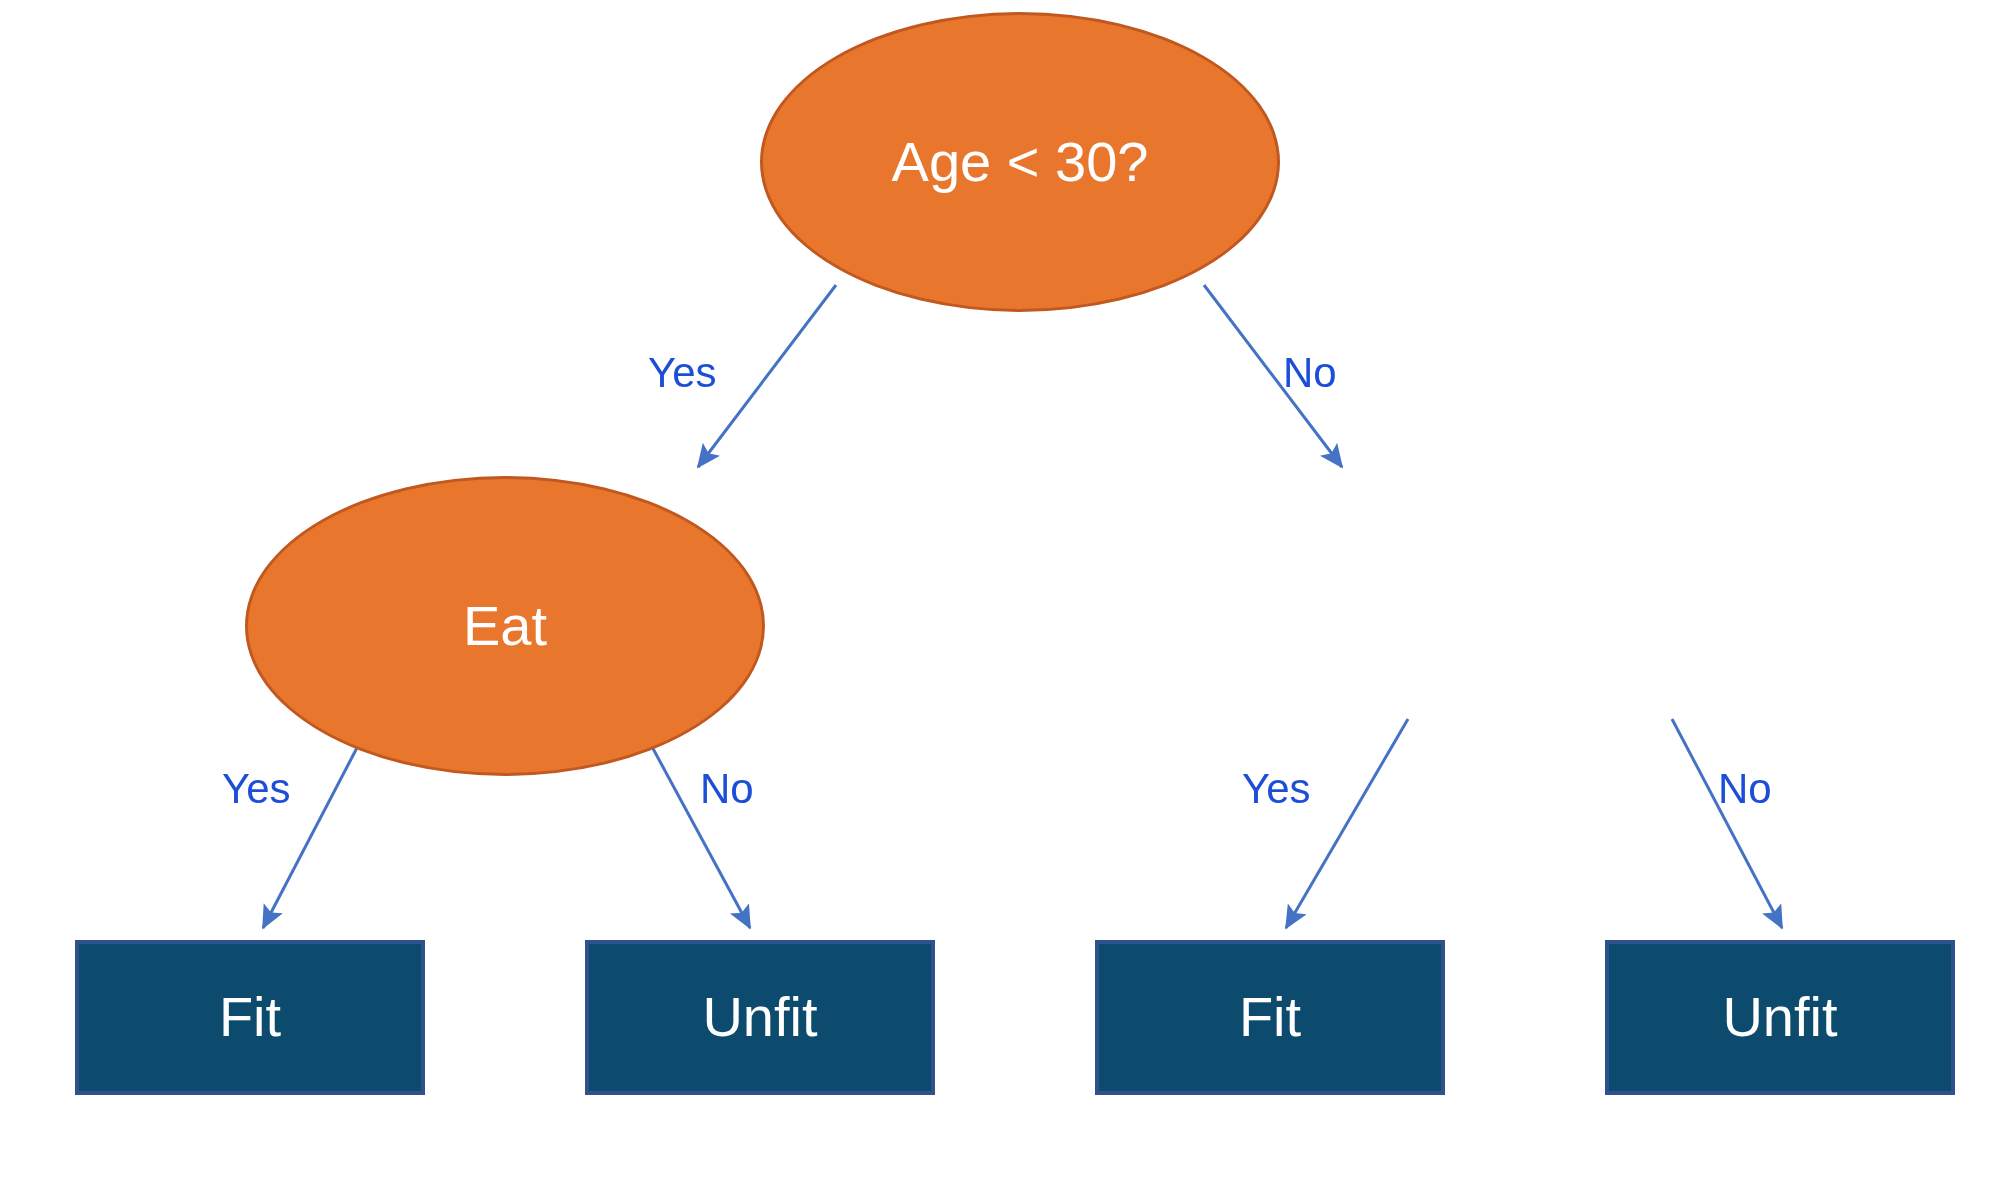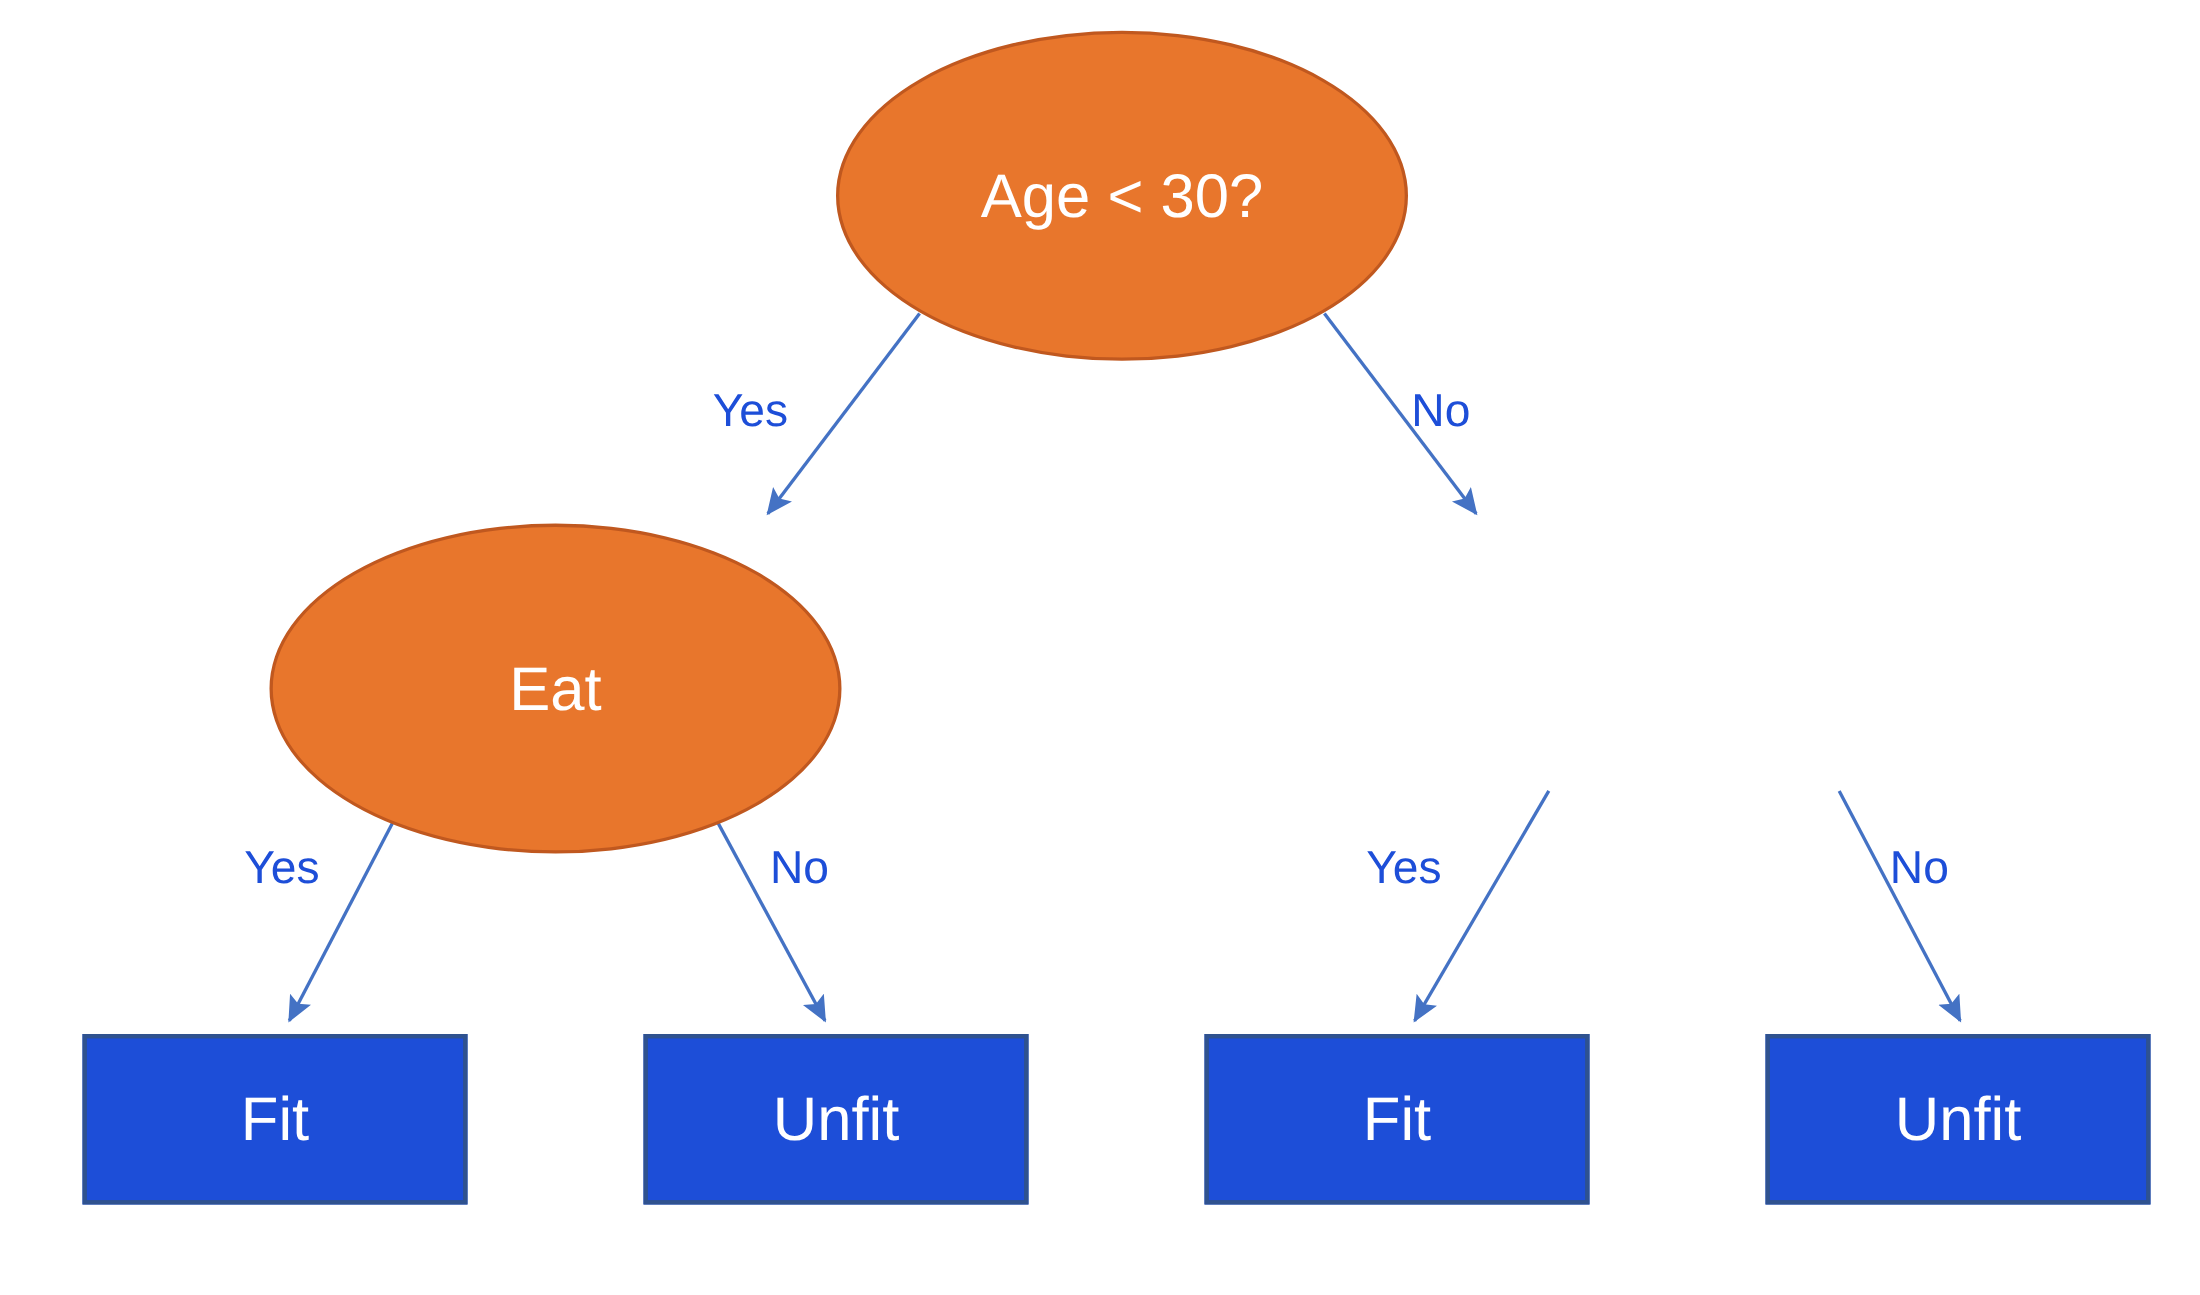--- a/index.html
+++ b/index.html
@@ -33,35 +33,35 @@
     line-height: 1.12;
   }
   .decision {
     border-radius: 50%;
     background: #E8762C;
     border: 3px solid #C0581F;
     font-size: 56px;
     font-weight: 400;
   }
   .leaf {
-    background: #1d4ed8;
+    background: #0c4a6e;
     border: 4px solid #2F528F;
     font-size: 56px;
     font-weight: 400;
   }
   .edge-label {
     position: absolute;
     color: #1d4ed8;
     font-size: 42px;
     font-weight: 400;
     white-space: nowrap;
     line-height: 1;
   }
   
-  #node-root   { left: 760px;  top: 28px;  width: 520px; height: 300px; }
+  #node-root   { left: 760px;  top: 12px;  width: 520px; height: 300px; }
   
   #node-eat    { left: 245px;  top: 476px; width: 520px; height: 300px; }
   #node-exer   { left: 1280px; top: 450px; width: 520px; height: 300px; }
   
   #node-fit-1   { left: 75px;   top: 940px; width: 350px; height: 155px; }
   #node-unfit-1 { left: 585px;  top: 940px; width: 350px; height: 155px; }
   #node-fit-2   { left: 1095px; top: 940px; width: 350px; height: 155px; }
   #node-unfit-2 { left: 1605px; top: 940px; width: 350px; height: 155px; }
   
   #lbl-root-yes { left: 648px;  top: 352px; }

